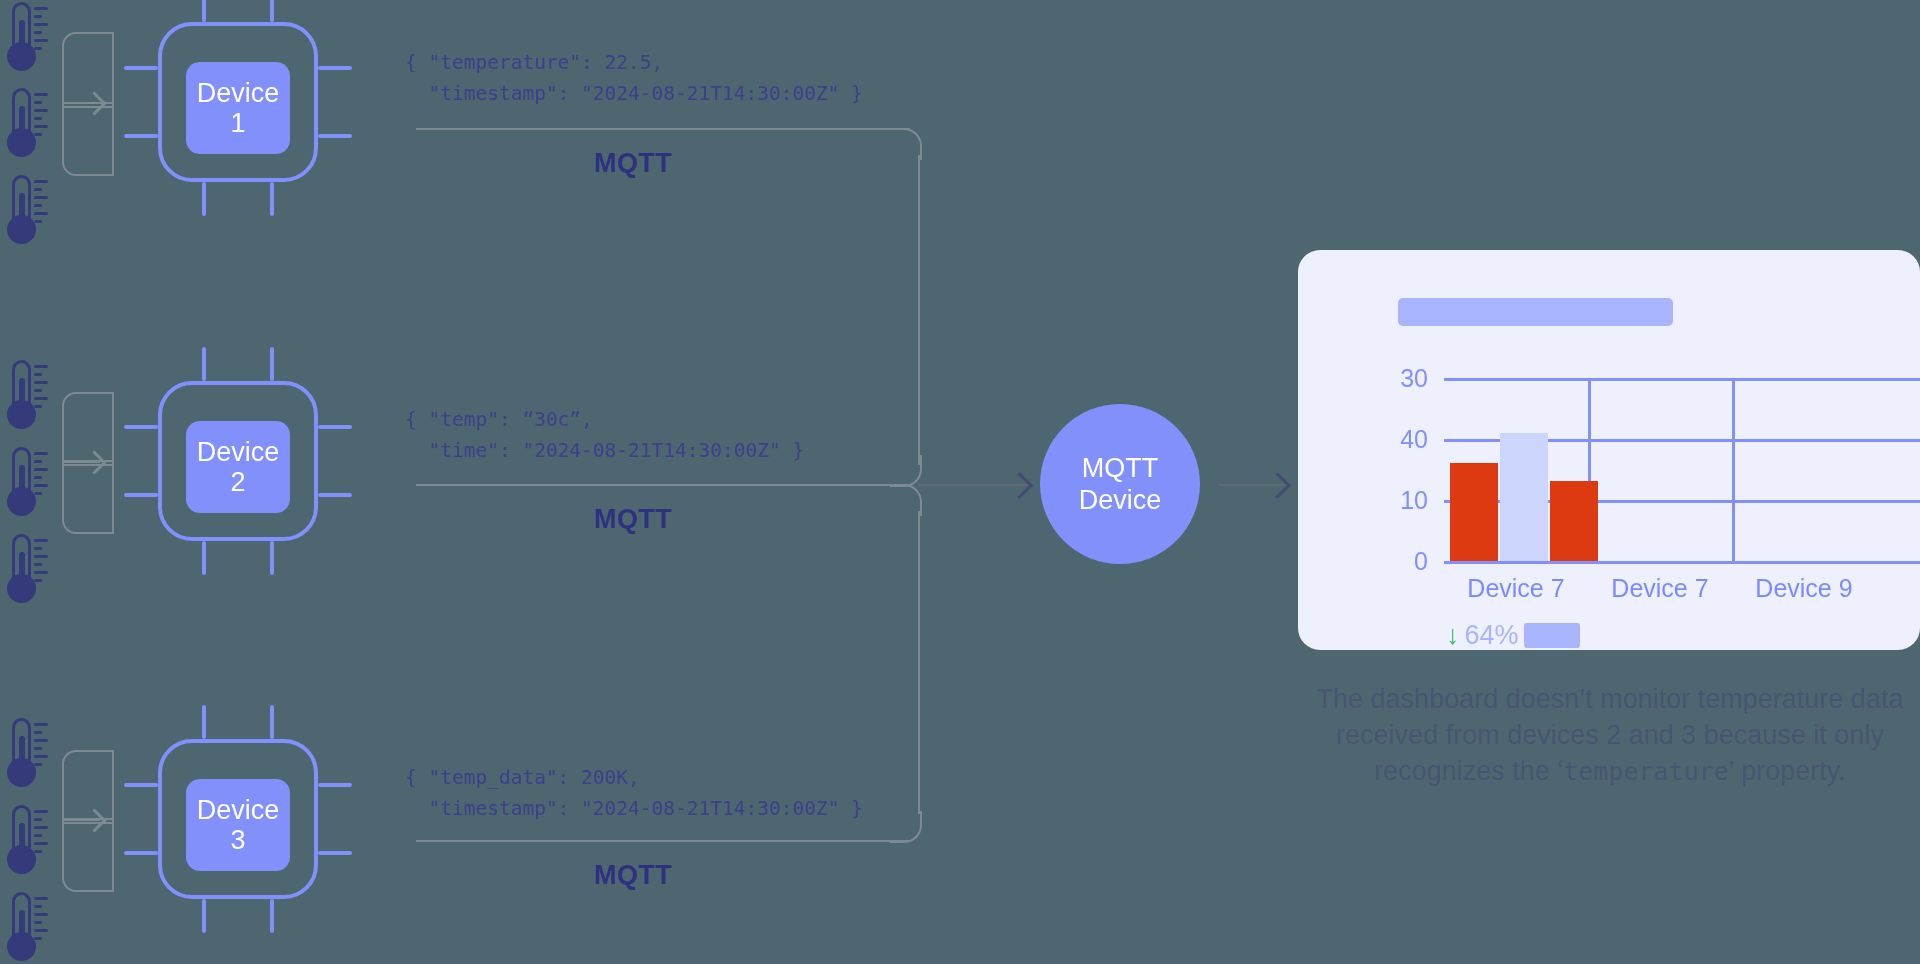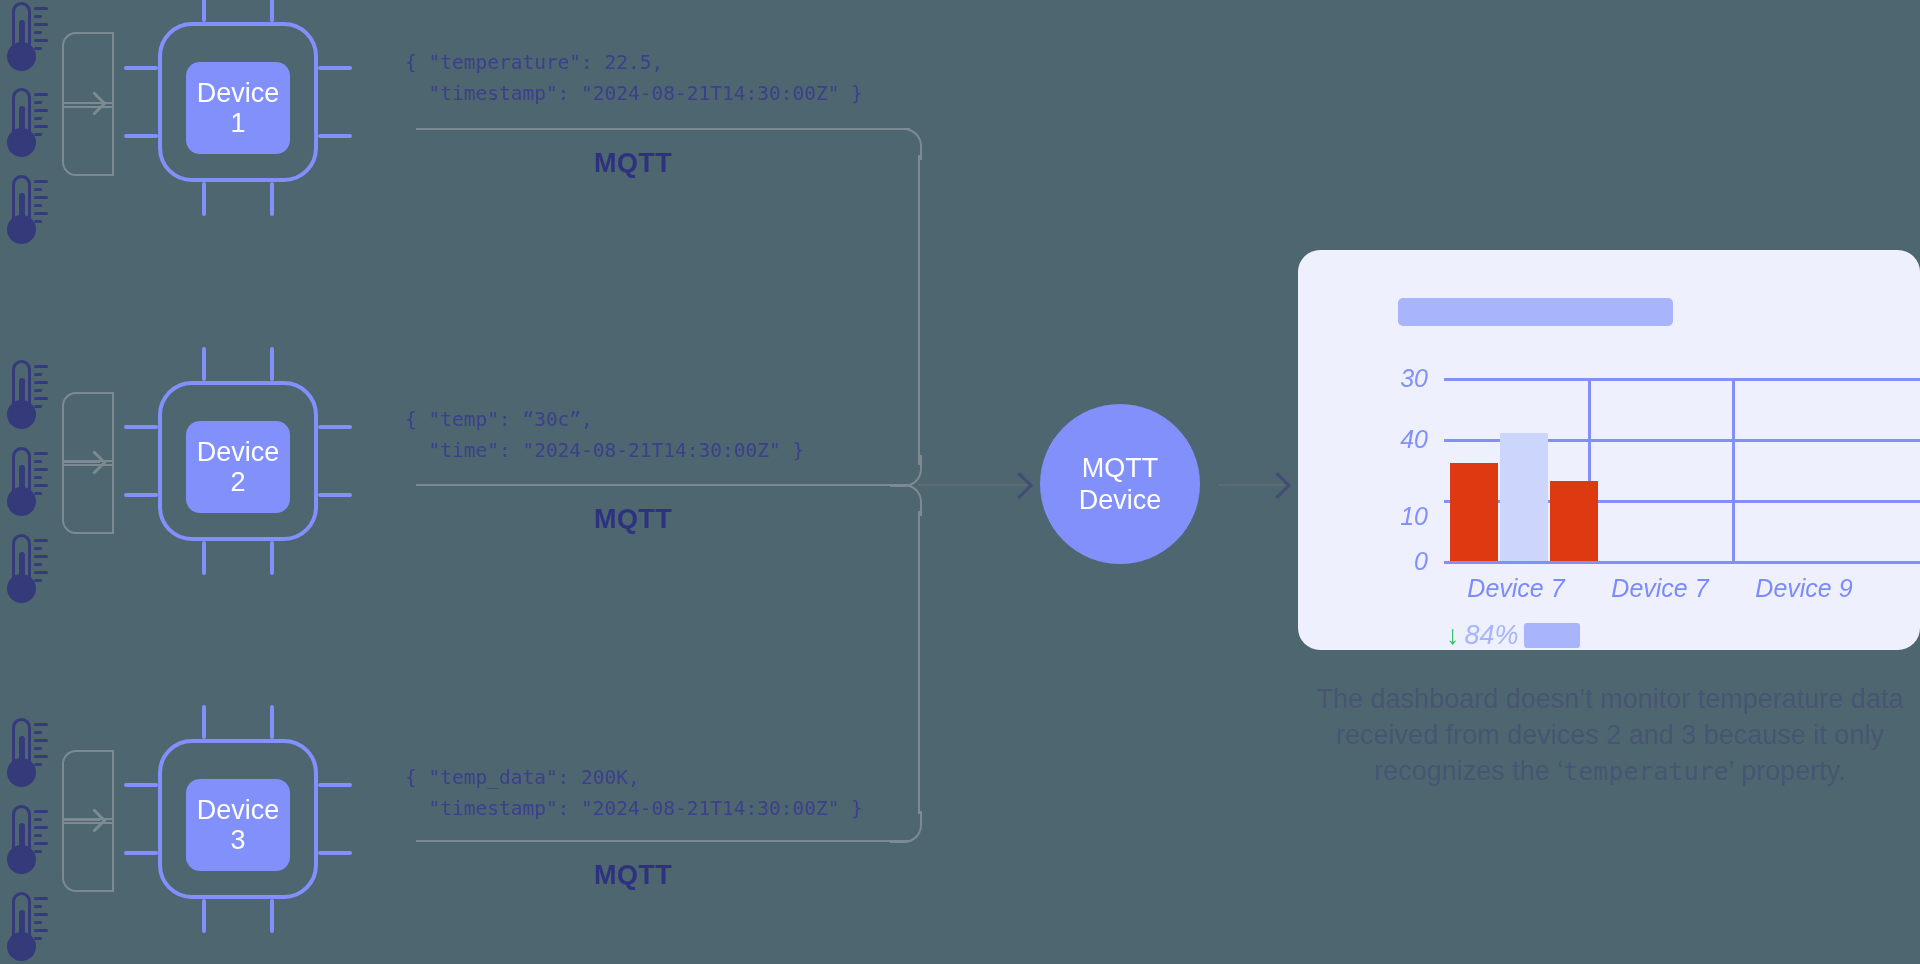--- a/index.html
+++ b/index.html
@@ -96,21 +96,21 @@
   
   .broker{
     position:absolute;width:160px;height:160px;border-radius:50%;
     background:#8290fb;color:#fff;
     display:flex;flex-direction:column;align-items:center;justify-content:center;
     font-size:27px;line-height:1.2;text-align:center;
   }
 
   
   .card{
-    position:absolute;background:#eef1fd;border-radius:22px;font-style:italic;
+    position:absolute;background:#eef1fd;border-radius:22px;
   }
   .card-title-bar{
     position:absolute;background:#a8b4fb;border-radius:5px;
   }
   .plot{position:absolute;}
   .gridline{position:absolute;height:0;border-top:3px solid #8290fb;left:0;right:0;}
   .axisline{position:absolute;height:0;border-top:3.5px solid #8290fb;left:0;right:0;}
   .vsep{position:absolute;width:0;border-left:3px solid #8290fb;top:0;}
   .ytick{
     position:absolute;color:#8290fb;font-size:25px;text-align:right;
@@ -388,30 +388,30 @@
       <div class="vsep" style="left:144px;height:183px;"></div>
       <div class="vsep" style="left:288px;height:183px;"></div>
 
       <div class="bar" style="left:6px;width:48px;height:98px;background:#dd3a12;bottom:7px;"></div>
       <div class="bar" style="left:56px;width:48px;height:128px;background:#ccd5fc;bottom:7px;"></div>
       <div class="bar" style="left:106px;width:48px;height:80px;background:#dd3a12;bottom:7px;"></div>
     </div>
 
     <div class="ytick" style="left:78px;top:128px;">30</div>
     <div class="ytick" style="left:78px;top:189px;">40</div>
-    <div class="ytick" style="left:78px;top:250px;margin-top:16px;">10</div>
+    <div class="ytick" style="left:78px;top:250px;">10</div>
     <div class="ytick" style="left:78px;top:311px;">0</div>
 
     <div class="xlabel" style="left:146px;top:324px;width:144px;">Device 7</div>
     <div class="xlabel" style="left:290px;top:324px;width:144px;">Device 7</div>
     <div class="xlabel" style="left:434px;top:324px;width:144px;">Device 9</div>
 
     <div class="footer-stat" style="left:148px;top:370px;">
       <span class="down">↓</span>
-      <span class="pct">84%</span>
+      <span class="pct">64%</span>
       <span class="ph"></span>
     </div>
   </div>
 
   <div class="caption" style="left:1290px;top:682px;width:640px;">
     <span>The dashboard doesn’t monitor temperature data received from devices 2 and 3 because it only recognizes the ‘</span><code>temperature</code><span>’ property.</span>
   </div>
 
 </div>
 

